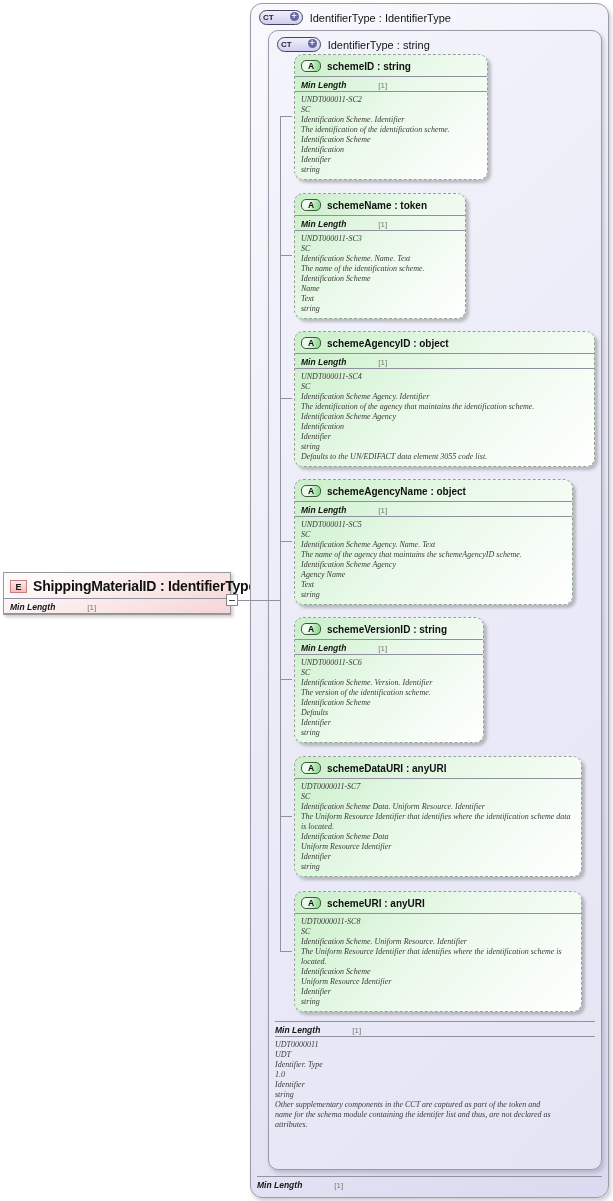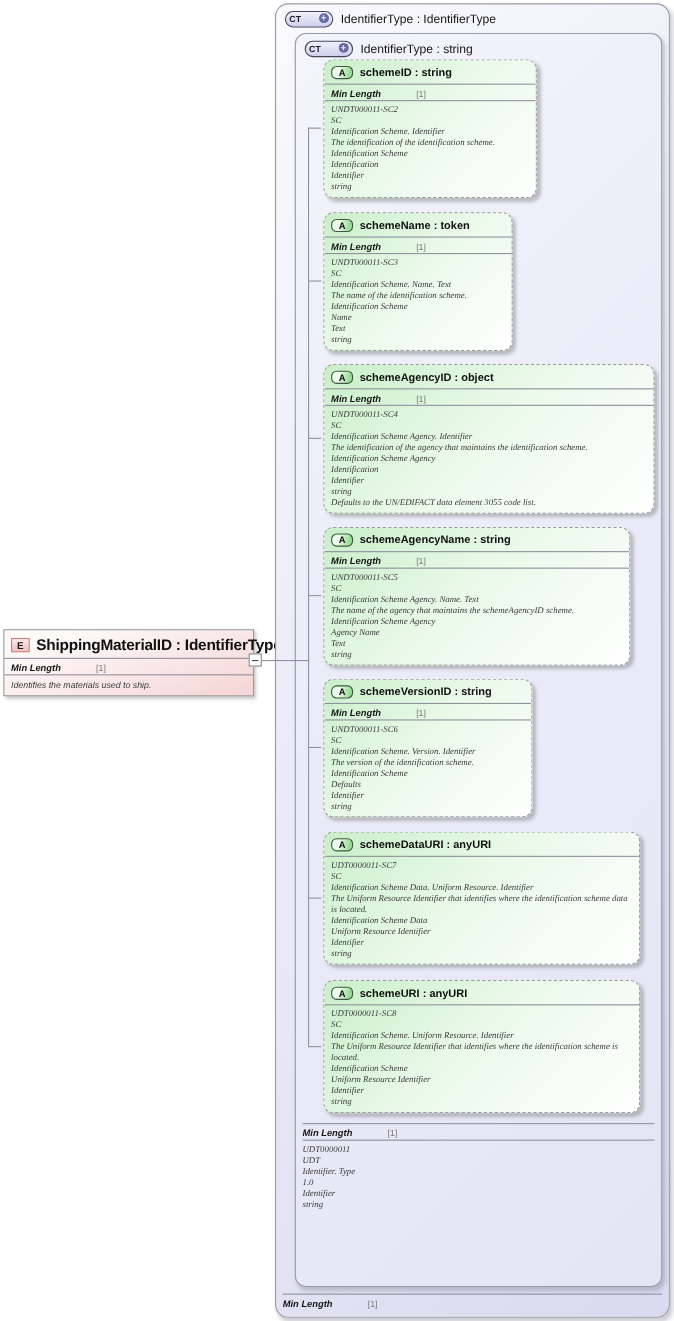--- a/index.html
+++ b/index.html
@@ -104,21 +104,20 @@
     <div class="elem-header">
       <span class="e-icon">E</span>
       <span class="elem-title">ShippingMaterialID : IdentifierType</span>
     </div>
     <div class="hline"></div>
     <div class="facet-row">
       <span class="facet-label">Min Length</span>
       <span class="facet-value">[1]</span>
     </div>
     <div class="hline"></div>
-    <div class="annotation">Identifies the materials used to ship.</div>
   </div>
 
   <div class="collapse-handle"></div>
 
   <div class="ct-box outer">
     <div class="ct-header">
       <span class="ct-icon">
         <span class="ct-txt">CT</span>
         <span class="plus">+</span>
       </span>
@@ -198,21 +197,21 @@
               <div>Identification Scheme Agency</div>
               <div>Identification</div>
               <div>Identifier</div>
               <div>string</div>
               <div>Defaults to the UN/EDIFACT data element 3055 code list.</div>
             </div>
   </div>
           <div class="attr-box" style="top: 448px; left: 25px; width: 279px;">
     <div class="attr-header">
       <span class="a-icon">A</span>
-      <span class="attr-title">schemeAgencyName : string</span>
+      <span class="attr-title">schemeAgencyName : object</span>
     </div>
     <div class="hline"></div>
     <div class="facet-row ml-row">
       <span class="facet-label">Min Length</span>
       <span class="facet-value">[1]</span>
     </div>
     <div class="hline ml-line"></div>
     <div class="facts">
               <div>UNDT000011-SC5</div>
               <div>SC</div>
@@ -291,20 +290,21 @@
           <span class="facet-value">[1]</span>
         </div>
         <div class="hline inset"></div>
         <div class="facts" id="inner-facts">
             <div>UDT0000011</div>
             <div>UDT</div>
             <div>Identifier. Type</div>
             <div>1.0</div>
             <div>Identifier</div>
             <div>string</div>
+            <div>Other supplementary components in the CCT are captured as part of the token and name for the schema module containing the identifer list and thus, are not declared as attributes.</div>
           </div>
       </div>
     </div>
 
     <div class="outer-bottom">
       <div class="hline inset"></div>
       <div class="facet-row">
         <span class="facet-label">Min Length</span>
         <span class="facet-value">[1]</span>
       </div>

